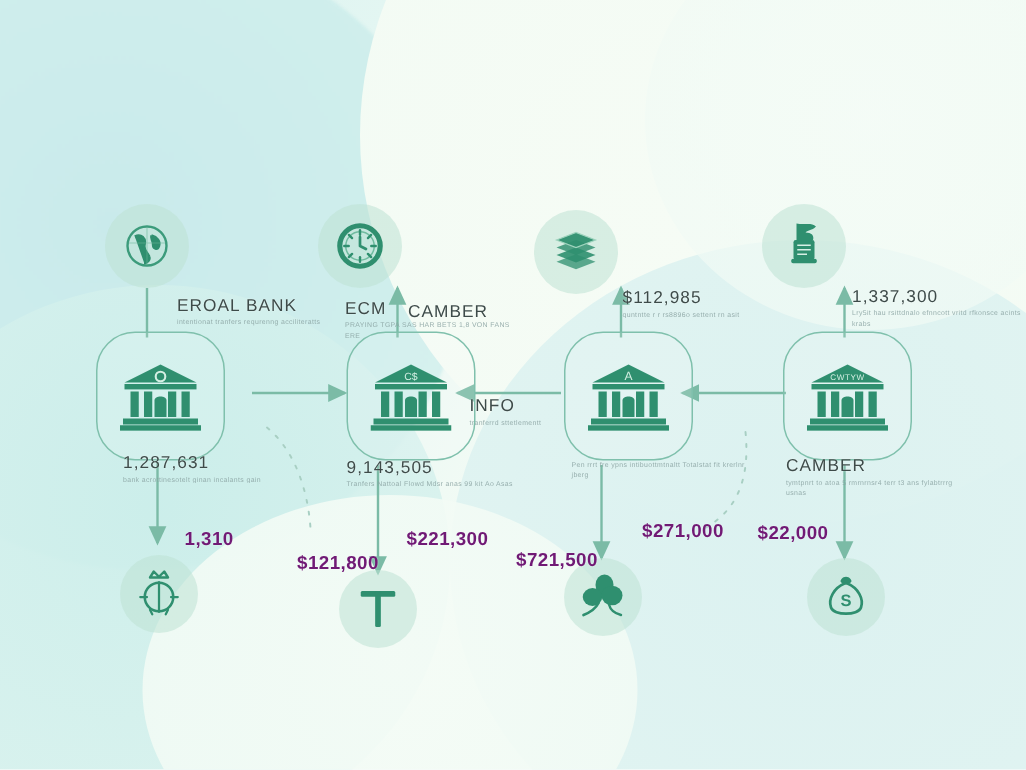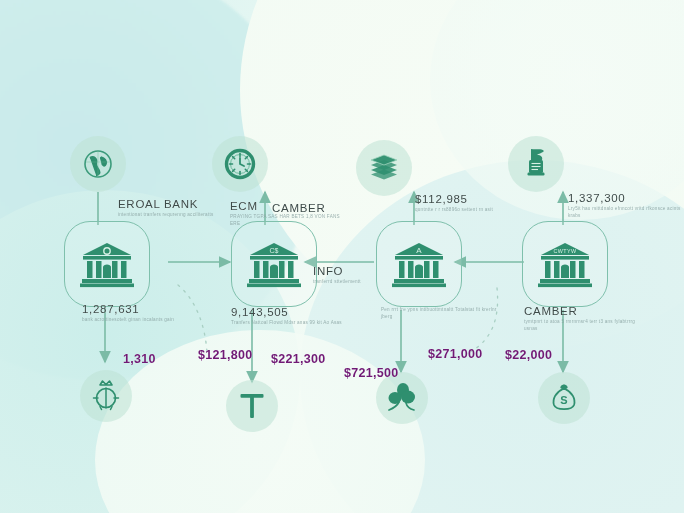--- a/index.html
+++ b/index.html
@@ -359,19 +359,19 @@
 Totalstat  fit krerlnr jberg</div>
   </div>
 
   <div class="lbl" style="left:524px; top:305px;">
     <div class="big">CAMBER</div>
     <div class="sub">tymtpnrt  to atoa 5 rmrnrnsr4
 terr t3 ans  fylabtrrrg usnas</div>
   </div>
 
   <div class="money blurred" style="left:123px; top:352px;">1,310</div>
-  <div class="money blurred" style="left:198px; top:348px;text-align:center;">$121,800</div>
+  <div class="money blurred" style="left:198px; top:368px;text-align:center;">$121,800</div>
   <div class="money blurred" style="left:271px; top:352px;">$221,300</div>
   <div class="money blurred" style="left:344px; top:366px;text-align:center;">$721,500</div>
   <div class="money blurred" style="left:428px; top:347px;">$271,000</div>
   <div class="money blurred" style="left:505px; top:348px;">$22,000</div>
 
 </div>
 
 </body></html>

